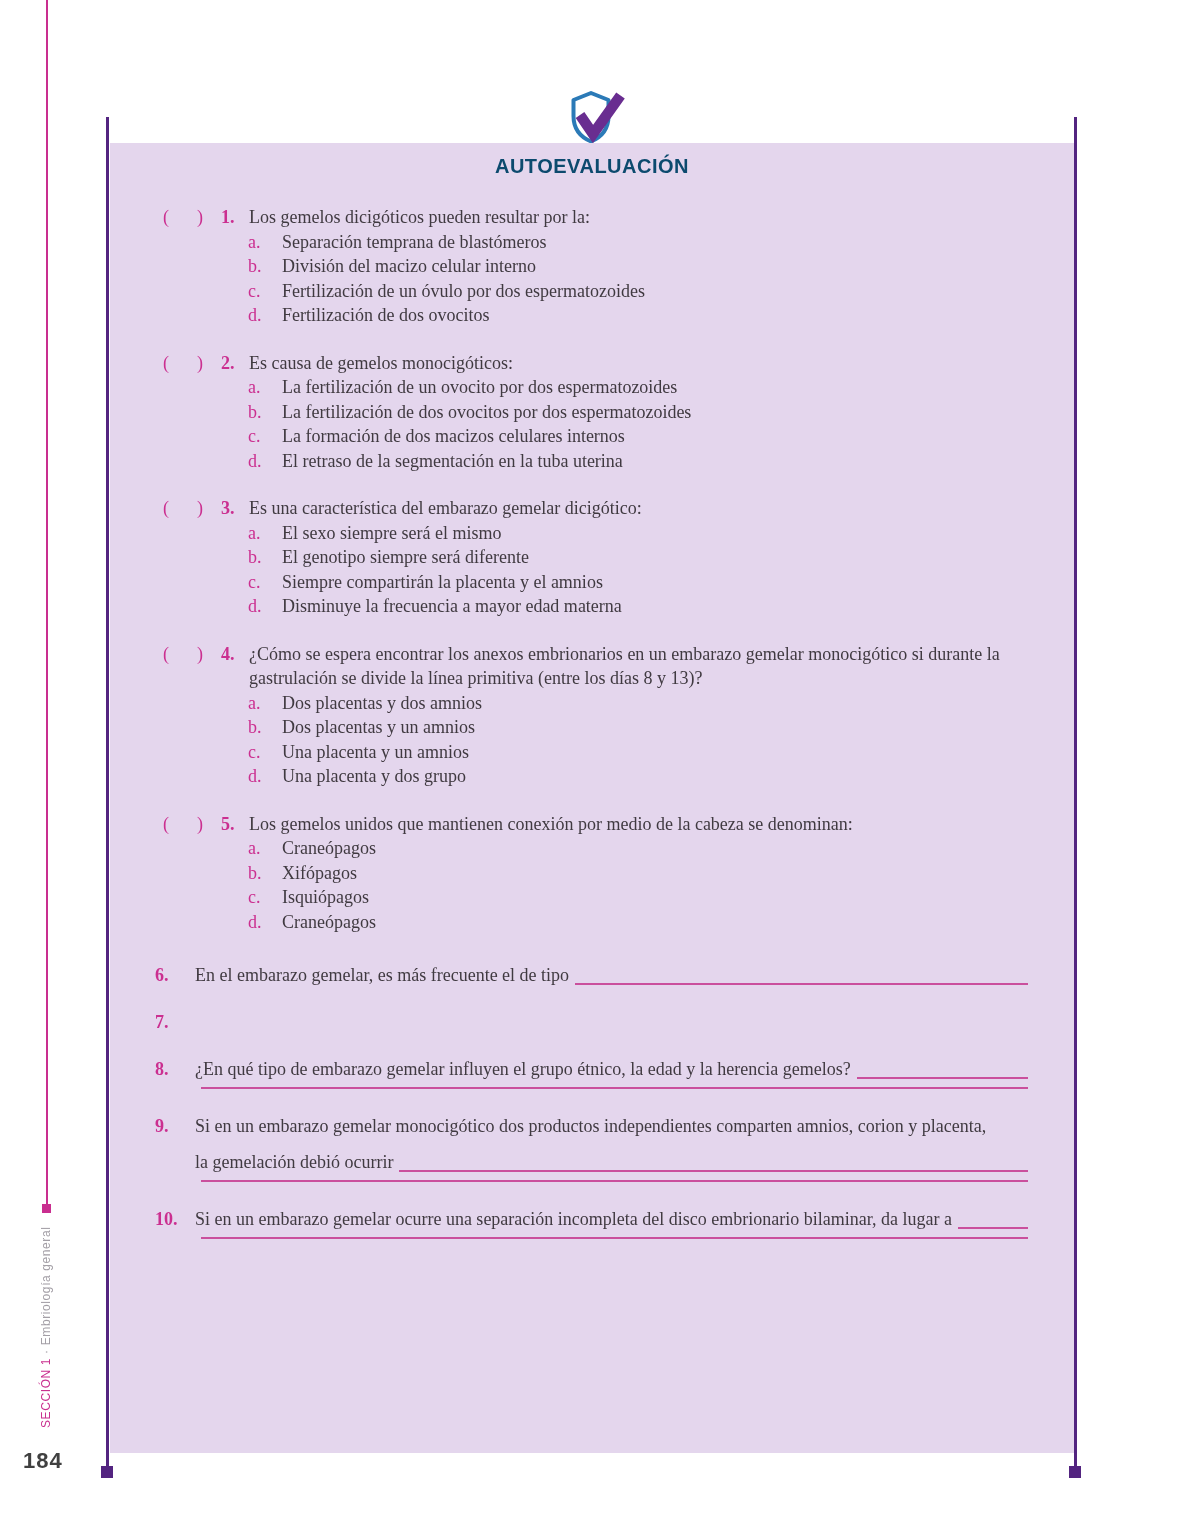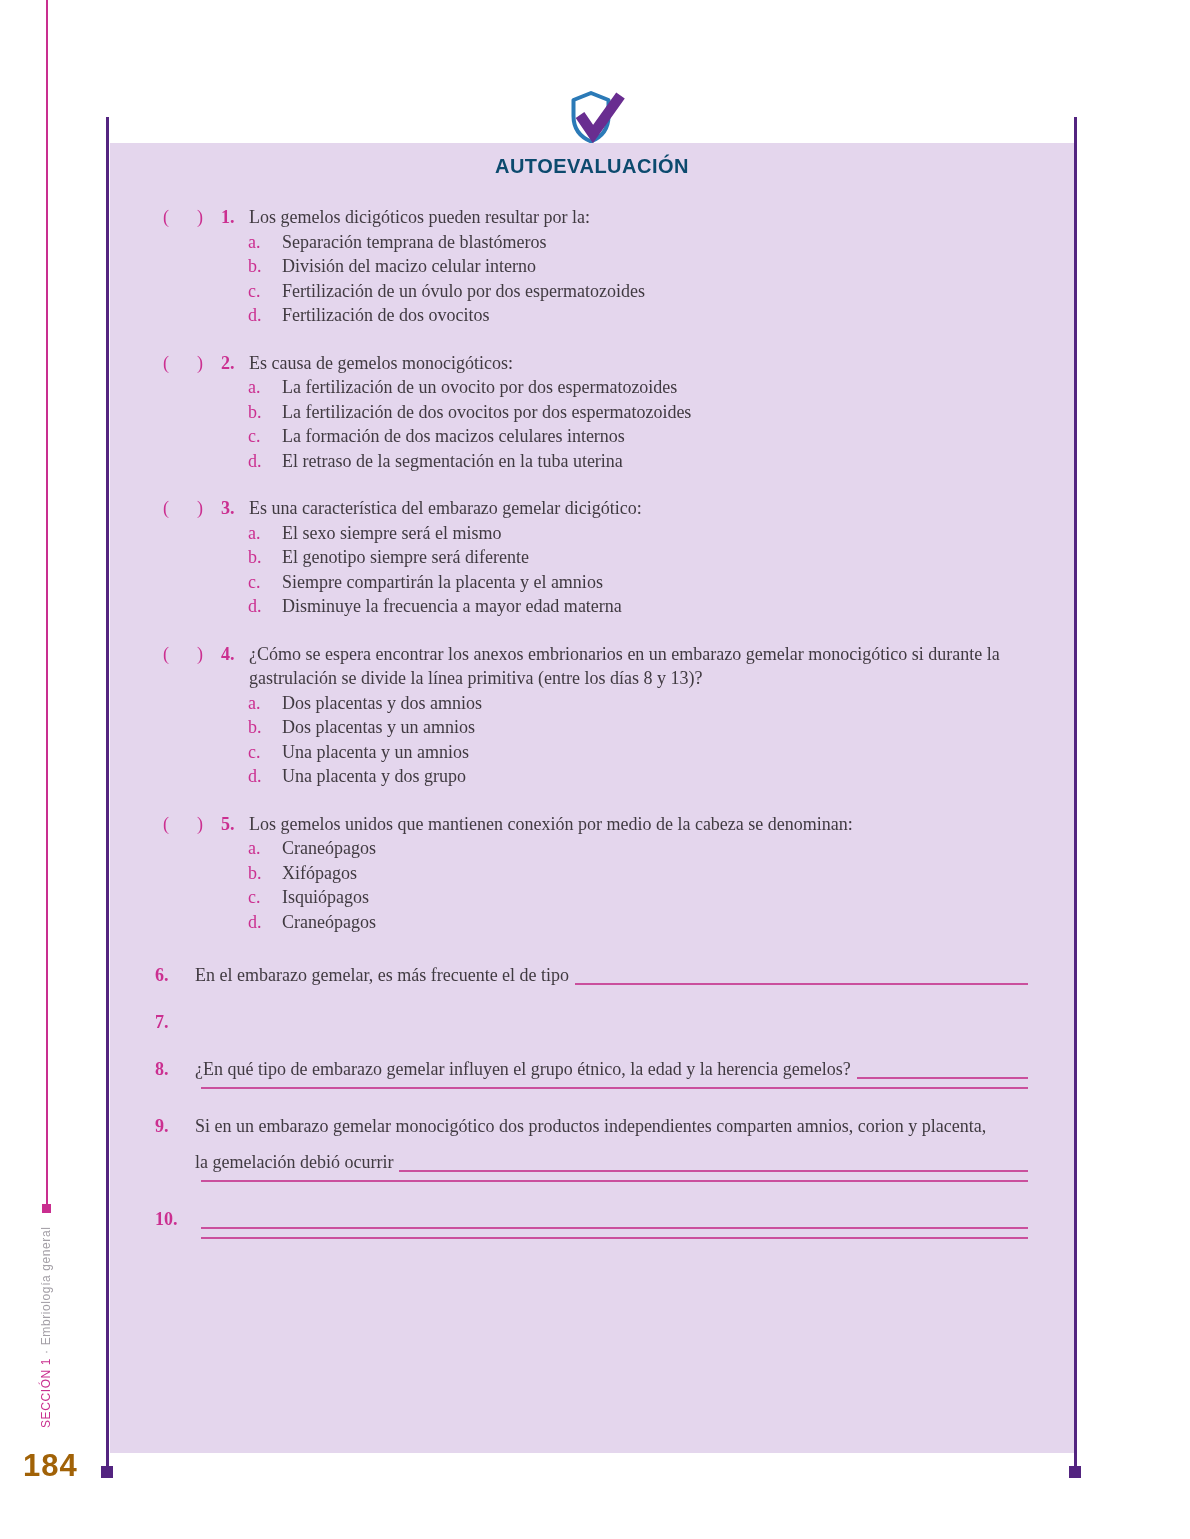--- a/index.html
+++ b/index.html
@@ -23,22 +23,22 @@
     font-family:"Liberation Sans", sans-serif;
     font-size:12px; letter-spacing:0.6px;
   }
   .sidebar-text .sec  { color:#c9308f; }
   .sidebar-text .sep  { color:#a39fa6; margin:0 4px; }
   .sidebar-text .chap { color:#a39fa6; }
 
   .page-number {
     position:absolute; left:23px; top:1448px;
     font-family:"Liberation Sans", sans-serif;
-    font-weight:bold; font-size:31px; letter-spacing:1px;
-    color:#a16207;
+    font-weight:bold; font-size:22px; letter-spacing:1px;
+    color:#404040;
   }
 
   
   .frame-rule { position:absolute; top:117px; width:3px; height:1354px; background:#532480; }
   .frame-rule.left  { left:106px; }
   .frame-rule.right { left:1074px; }
   .frame-cap { position:absolute; top:1466px; width:12px; height:12px; background:#532480; }
   .frame-cap.left  { left:101px; }
   .frame-cap.right { left:1069px; }
 
@@ -304,20 +304,21 @@
 
   <div class="open-line">
     <span class="open-num"></span>
     <span class="open-text"></span>
     <span class="blank"></span>
   </div>
 </div>
       <div class="openq">
   <div class="open-line">
     <span class="open-num">10.</span>
+    <span class="open-text">Si en un embarazo gemelar ocurre una separación incompleta del disco embrionario bilaminar, da lugar a</span>
     <span class="blank"></span>
   </div>
 
   <div class="open-line">
     <span class="open-num"></span>
     <span class="open-text"></span>
     <span class="blank"></span>
   </div>
 </div>
     </div>

